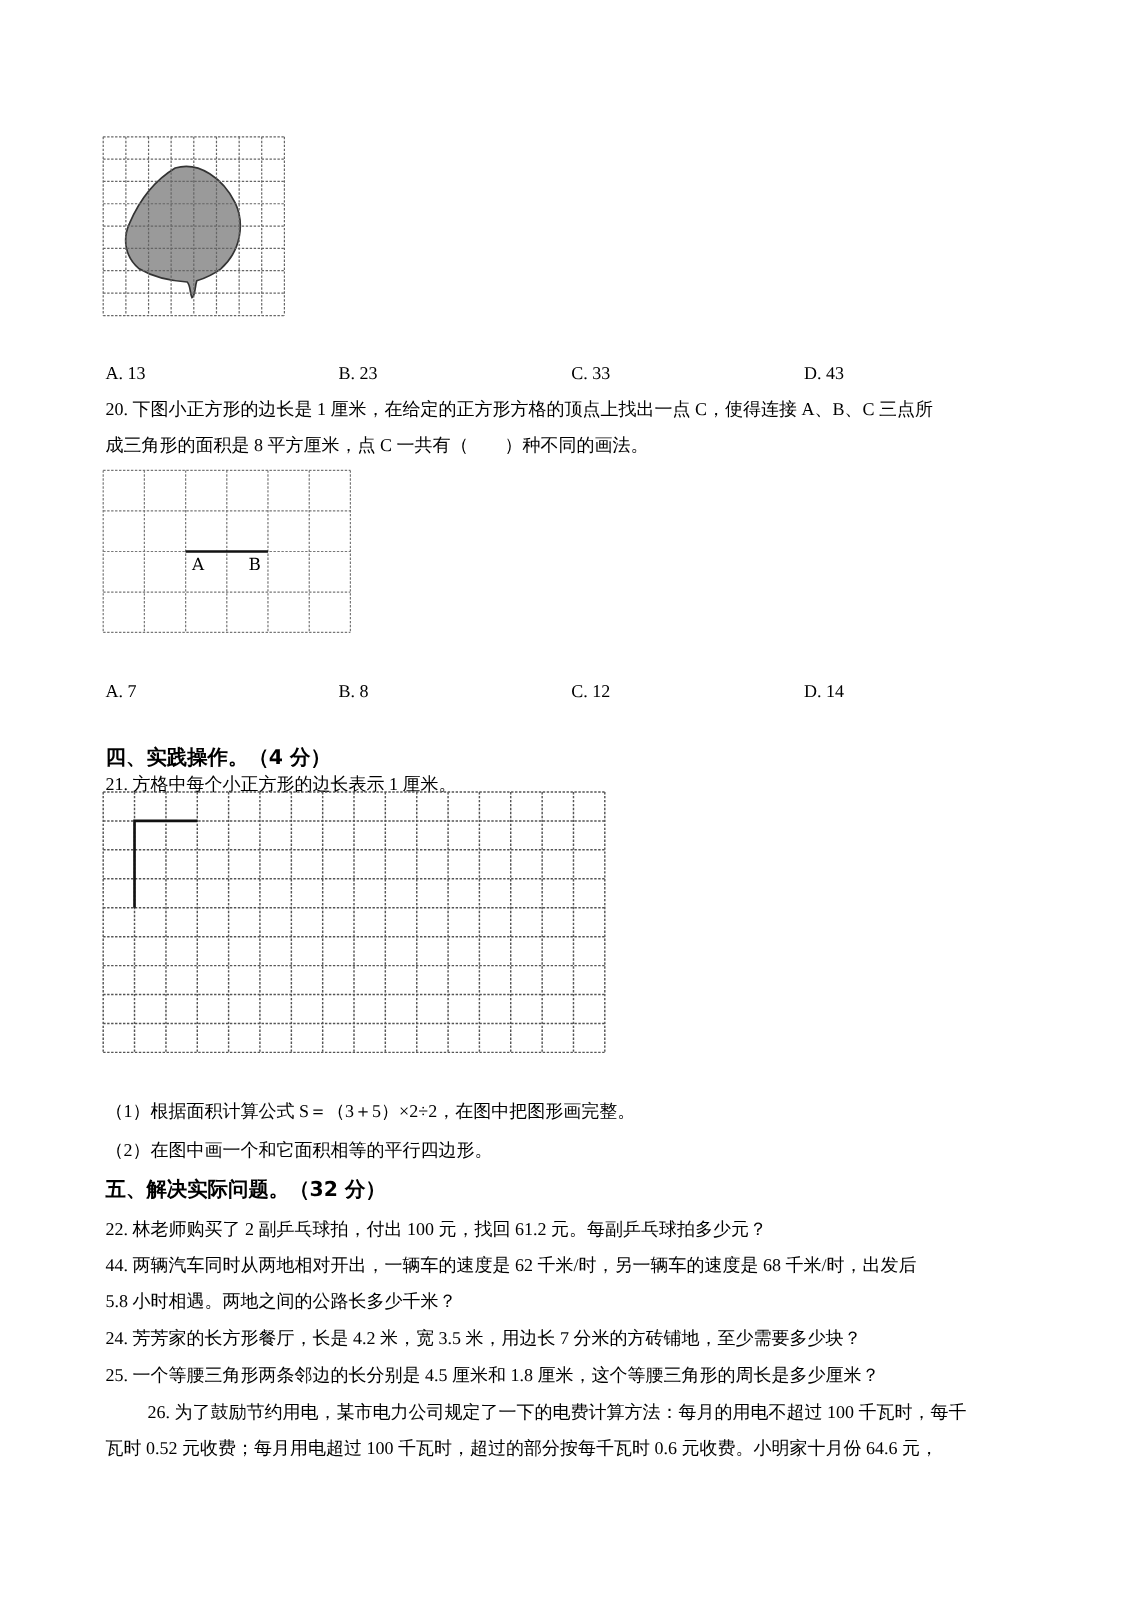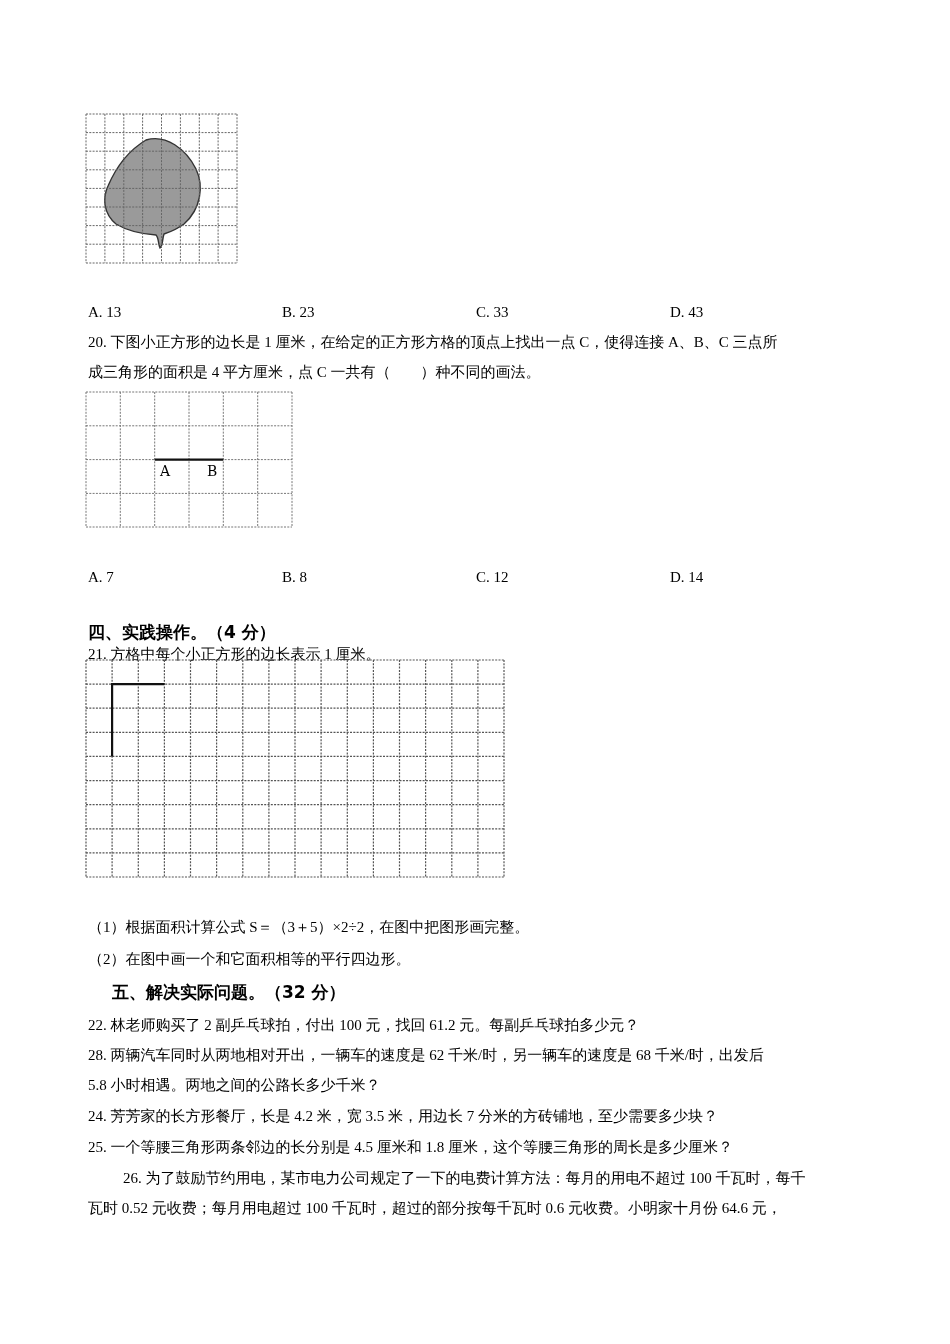--- a/index.html
+++ b/index.html
@@ -38,21 +38,21 @@
     <line x1="151" y1="0" x2="151" y2="149"></line>
   </g>
 </svg>
 
 <div class="opt" style="left:88px;top:302px;">A. 13</div>
 <div class="opt" style="left:282px;top:302px;text-align:center;">B. 23</div>
 <div class="opt" style="left:476px;top:302px;">C. 33</div>
 <div class="opt" style="left:670px;top:302px;">D. 43</div>
 
 <div class="line" style="top:332px;text-align:center;">20. 下图小正方形的边长是 1 厘米，在给定的正方形方格的顶点上找出一点 C，使得连接 A、B、C 三点所</div>
-<div class="line" style="top:362px;">成三角形的面积是 4 平方厘米，点 C 一共有（　　）种不同的画法。</div>
+<div class="line" style="top:362px;">成三角形的面积是 8 平方厘米，点 C 一共有（　　）种不同的画法。</div>
 
 <svg style="left:86px;top:392px;" width="208" height="137" viewBox="0 0 208 137">
   <g stroke="#777" stroke-width="1" stroke-dasharray="2,1.3" fill="none">
     <line x1="0" y1="0" x2="206" y2="0"></line>
       <line x1="0" y1="33.8" x2="206" y2="33.8"></line>
     <line x1="0" y1="67.6" x2="206" y2="67.6"></line>
       <line x1="0" y1="101.4" x2="206" y2="101.4"></line>
     <line x1="0" y1="135" x2="206" y2="135"></line>
     <line x1="0" y1="0" x2="0" y2="135"></line>
       <line x1="34.3" y1="0" x2="34.3" y2="135"></line>
@@ -105,21 +105,21 @@
     <line x1="365.8" y1="0" x2="365.8" y2="217"></line>
       <line x1="391.9" y1="0" x2="391.9" y2="217"></line>
     <line x1="418" y1="0" x2="418" y2="217"></line>
   </g>
   <polyline points="78.4,24.1 26.1,24.1 26.1,96.4" fill="none" stroke="#111" stroke-width="2.2"></polyline>
 </svg>
 
 <div class="line" style="top:917px;">（1）根据面积计算公式 S＝（3＋5）×2÷2，在图中把图形画完整。</div>
 <div class="line" style="top:949px;">（2）在图中画一个和它面积相等的平行四边形。</div>
 
-<div class="heading" style="top:981px;margin-left:24px;">五、解决实际问题。（32 分）</div>
+<div class="heading" style="top:981px;">五、解决实际问题。（32 分）</div>
 
 <div class="line" style="top:1015px;">22. 林老师购买了 2 副乒乓球拍，付出 100 元，找回 61.2 元。每副乒乓球拍多少元？</div>
-<div class="line" style="top:1045px;">28. 两辆汽车同时从两地相对开出，一辆车的速度是 62 千米/时，另一辆车的速度是 68 千米/时，出发后</div>
+<div class="line" style="top:1045px;">44. 两辆汽车同时从两地相对开出，一辆车的速度是 62 千米/时，另一辆车的速度是 68 千米/时，出发后</div>
 <div class="line" style="top:1075px;">5.8 小时相遇。两地之间的公路长多少千米？</div>
 <div class="line" style="top:1106px;">24. 芳芳家的长方形餐厅，长是 4.2 米，宽 3.5 米，用边长 7 分米的方砖铺地，至少需要多少块？</div>
 <div class="line" style="top:1137px;">25. 一个等腰三角形两条邻边的长分别是 4.5 厘米和 1.8 厘米，这个等腰三角形的周长是多少厘米？</div>
 <div class="line" style="top:1168px;margin-left:35px;">26. 为了鼓励节约用电，某市电力公司规定了一下的电费计算方法：每月的用电不超过 100 千瓦时，每千</div>
 <div class="line" style="top:1198px;">瓦时 0.52 元收费；每月用电超过 100 千瓦时，超过的部分按每千瓦时 0.6 元收费。小明家十月份 64.6 元，</div>
 
 </body></html>

